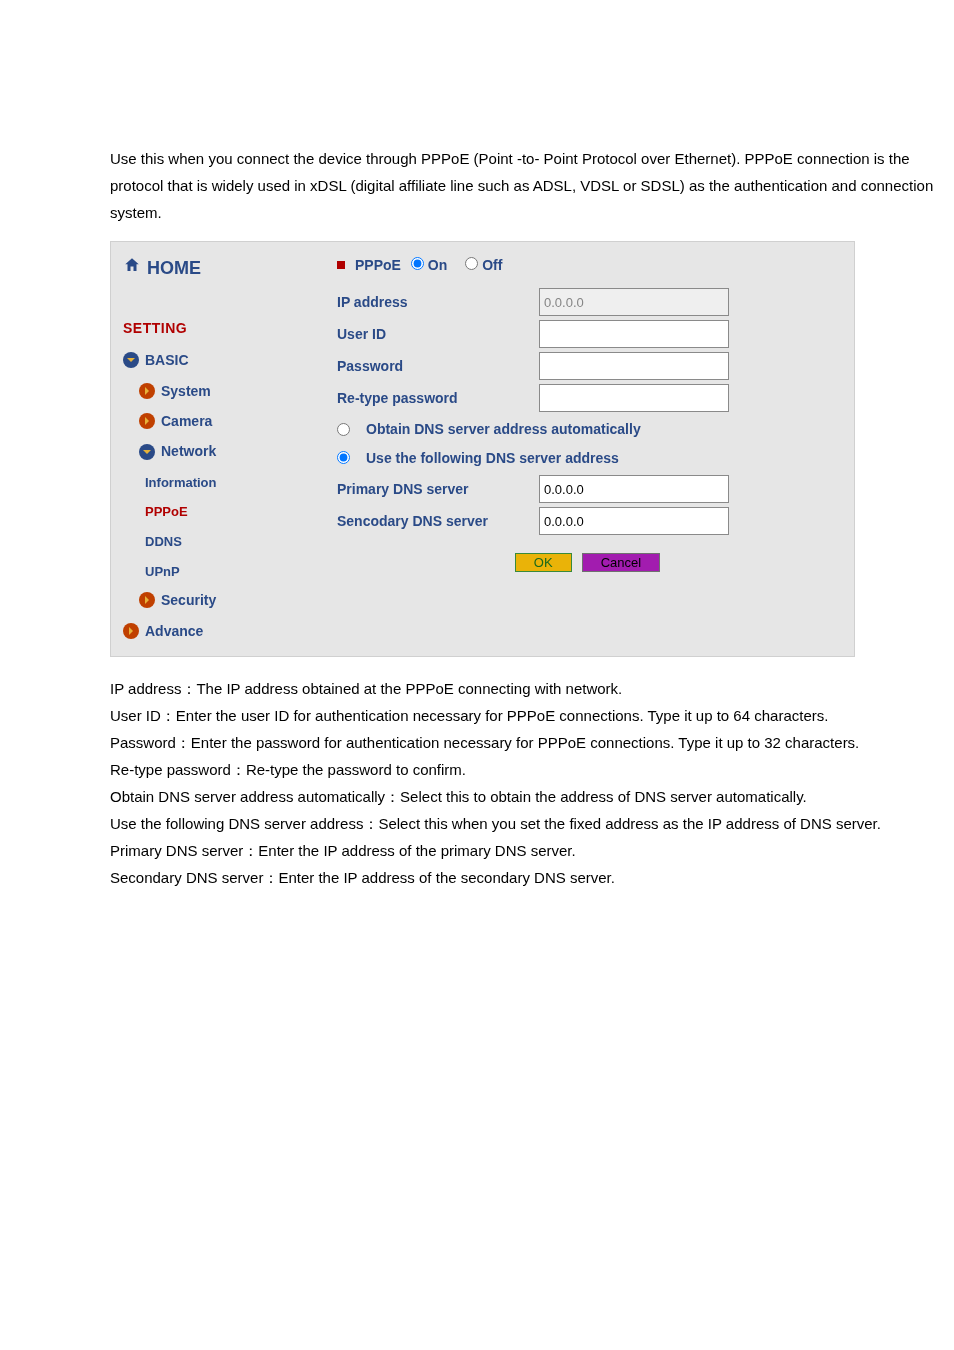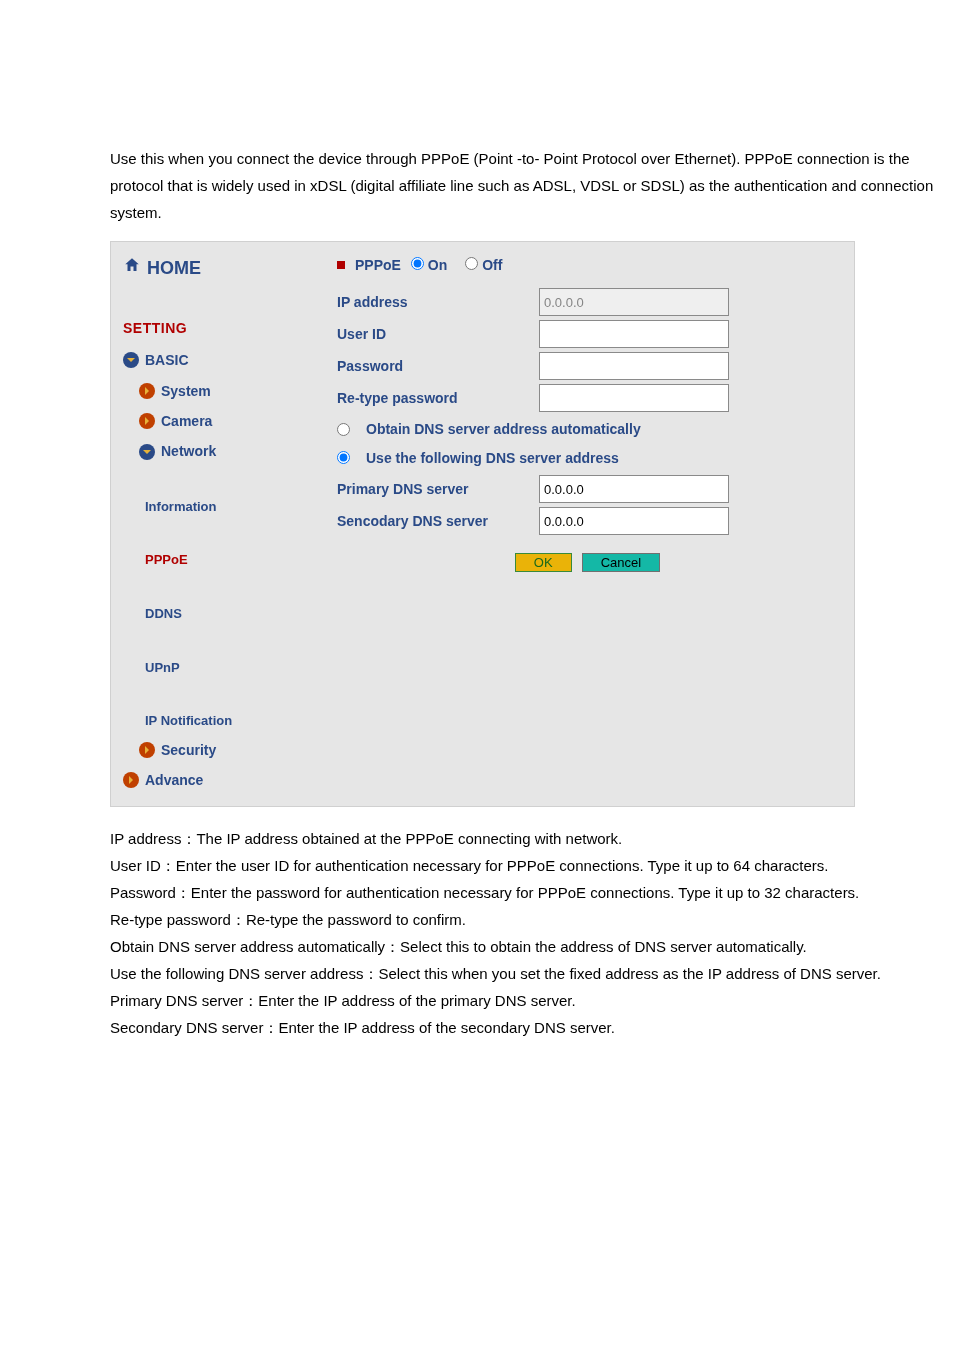--- a/index.html
+++ b/index.html
@@ -59,21 +59,20 @@
     padding: 4px 4px 4px 6px;
     cursor: pointer;
   }
   .nav-item .lbl {
     color: #2a4a87;
     font-weight: bold;
     font-size: 14px;
   }
   .sub-item {
     padding: 2px 4px 2px 28px;
-    margin-top: 24px;
   }
   .sub-item .lbl {
     font-weight: bold;
     font-size: 13px;
   }
   .sub-item.normal .lbl { color: #2a4a87; }
   .sub-item.active .lbl { color: #b00000; }
   .icon-circle {
     width: 16px;
     height: 16px;
@@ -139,21 +138,21 @@
     margin: 6px 0;
   }
   .btn-row {
     display: flex;
     gap: 10px;
     justify-content: center;
     margin-top: 18px;
   }
   .btn {
     padding: 1px 18px;
-    background: #14b8a6;
+    background: #a21caf;
     border: 1px solid #707070;
     font-size: 13px;
     cursor: pointer;
   }
   .btn.ok { border-color: #3a8a3a; color: #1a6a1a; background: #eab308; }
 
   .notes {
     padding: 8px 0 0 100px;
     font-size: 15px;
     line-height: 1.8;
@@ -215,21 +214,20 @@
               <path d="M1 3l4 4 4-4z"></path>
             </svg>
           </span>
         <span class="lbl">Network</span>
       </div>
 
       <div class="sub-item normal"><span class="lbl">Information</span></div>
       <div class="sub-item active"><span class="lbl">PPPoE</span></div>
       <div class="sub-item normal"><span class="lbl">DDNS</span></div>
       <div class="sub-item normal"><span class="lbl">UPnP</span></div>
-      <div class="sub-item normal"><span class="lbl">IP Notification</span></div>
 
       <div class="nav-item" style="padding-left:22px">
         <span class="icon-circle">
             <svg viewBox="0 0 10 10">
               <path d="M3 1l4 4-4 4z"></path>
             </svg>
           </span>
         <span class="lbl">Security</span>
       </div>
 

